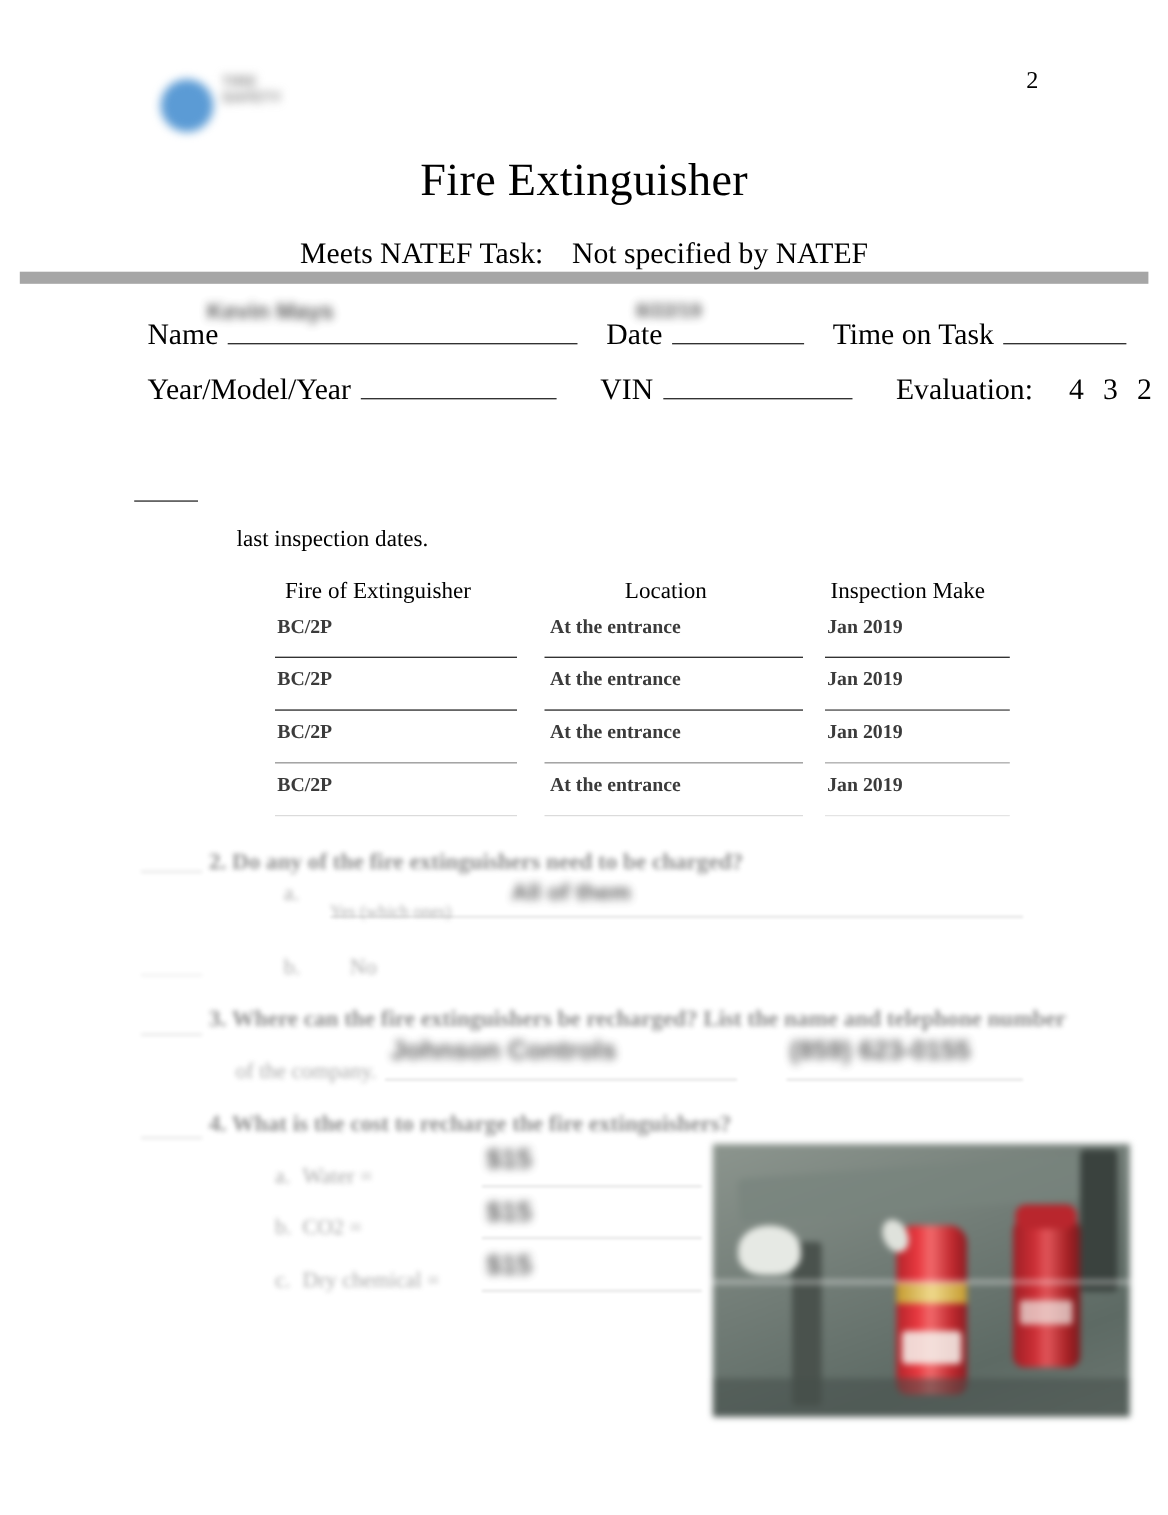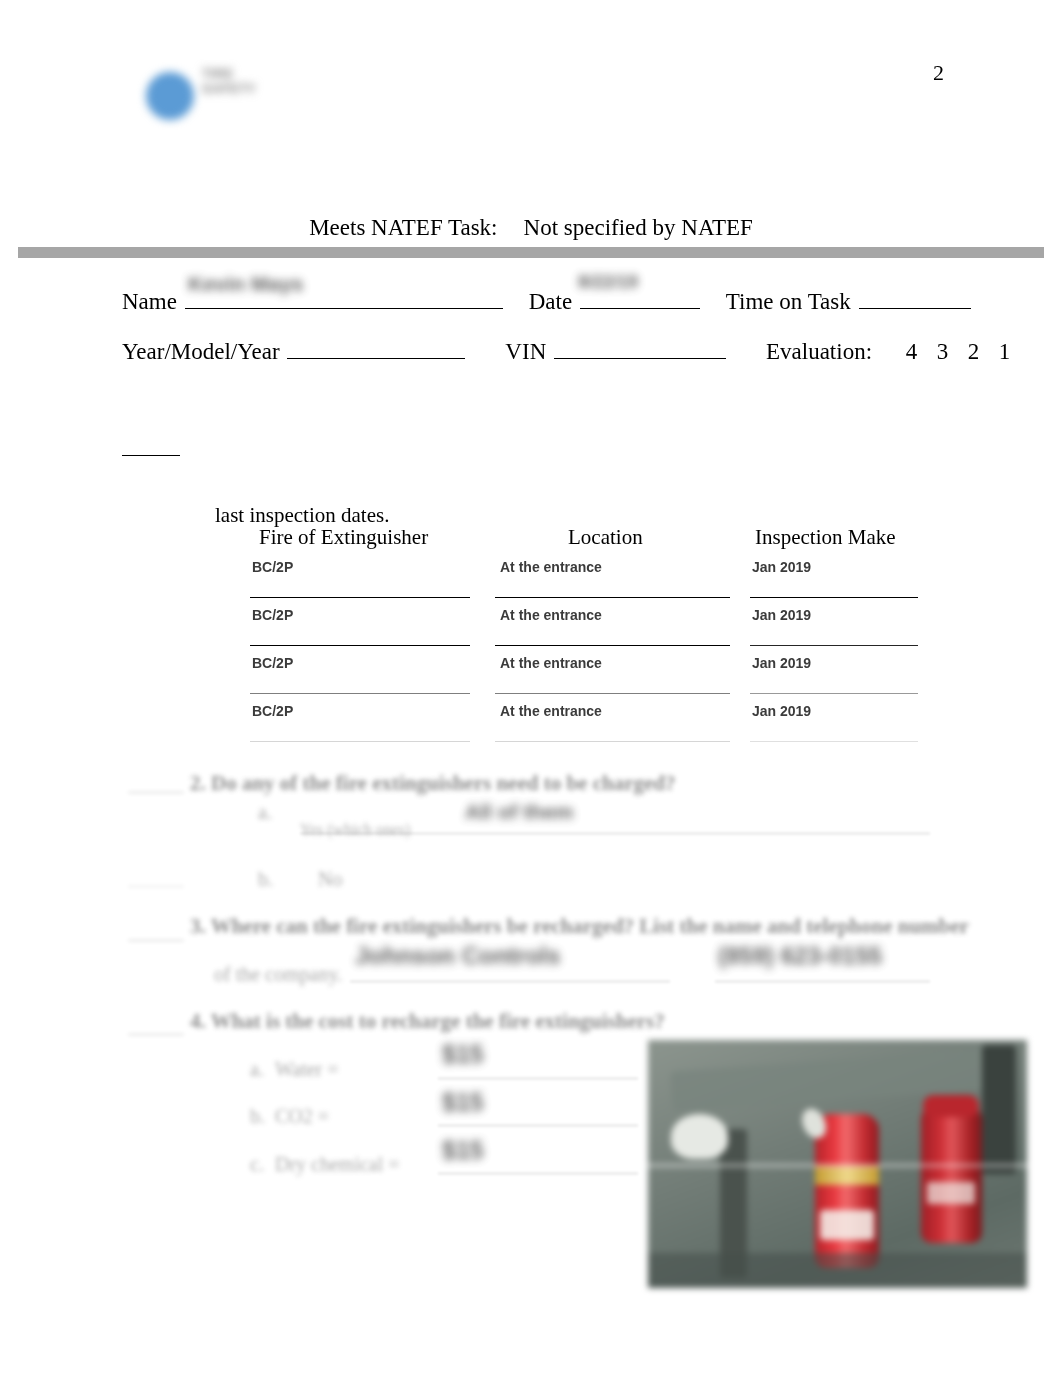--- a/index.html
+++ b/index.html
@@ -70,38 +70,38 @@
     font-weight: normal;
     letter-spacing: 0.3px;
   }
 
   .natef-line {
     position: absolute;
     left: 0;
     right: 0;
     top: 215px;
     text-align: center;
-    font-size: 23px;
+    font-size: 27px;
   }
   .natef-gap { display: inline-block; width: 26px; }
 
   .gray-bar {
     position: absolute;
     left: 18px;
     top: 247px;
     width: 1026px;
     height: 11px;
     background: #a6a6a6;
   }
 
   
   .id-row {
     position: absolute;
-    left: 122px;
-    font-size: 23px;
+    left: 134px;
+    font-size: 27px;
     white-space: nowrap;
   }
   .row-name  { top: 286px; }
   .row-make  { top: 336px; }
 
   .rule {
     display: inline-block;
     border-bottom: 1.6px solid #000;
     vertical-align: baseline;
     height: 0.95em;
@@ -137,21 +137,21 @@
     position: absolute;
     left: 122px;
     top: 443px;
     width: 58px;
     border-bottom: 1.6px solid #000;
     height: 12px;
   }
   .instruction {
     position: absolute;
     left: 215px;
-    top: 503px;
+    top: 477px;
     font-size: 21px;
   }
 
   
   .tbl-head {
     position: absolute;
     top: 525px;
     font-size: 21px;
     white-space: nowrap;
   }
@@ -164,22 +164,22 @@
     border-bottom: 1.7px solid #000;
     height: 0;
   }
   .col-a { left: 250px; width: 220px; }
   .col-b { left: 495px; width: 235px; }
   .col-c { left: 750px; width: 168px; }
 
   .cell {
     position: absolute;
     color: #3b3b3b;
-    font-family: Liberation Sans, sans-serif;
-    font-size: 14px;
+    font-family: Liberation Serif, serif;
+    font-size: 18px;
     font-weight: bold;
     white-space: nowrap;
   }
 
   
   .q {
     position: absolute;
     left: 190px;
     font-size: 21px;
     color: #4a4a4a;
@@ -348,20 +348,21 @@
 
 <div id="page">
 
   <div class="logo">
     <div class="logo-dot"></div>
     <div class="logo-wordmark">TIRE SAFETY</div>
   </div>
 
   <div class="page-number">2</div>
 
+  <div class="doc-title">Fire Extinguisher</div>
 
   <div class="natef-line">
     <span>Meets NATEF Task:</span><span class="natef-gap"></span><span>Not specified by NATEF</span>
   </div>
 
   <div class="gray-bar"></div>
 
   <div class="id-row row-name">
     <span>Name</span>
     <span class="rule rule-name"></span><span class="gap-sm"></span><span>Date</span>

